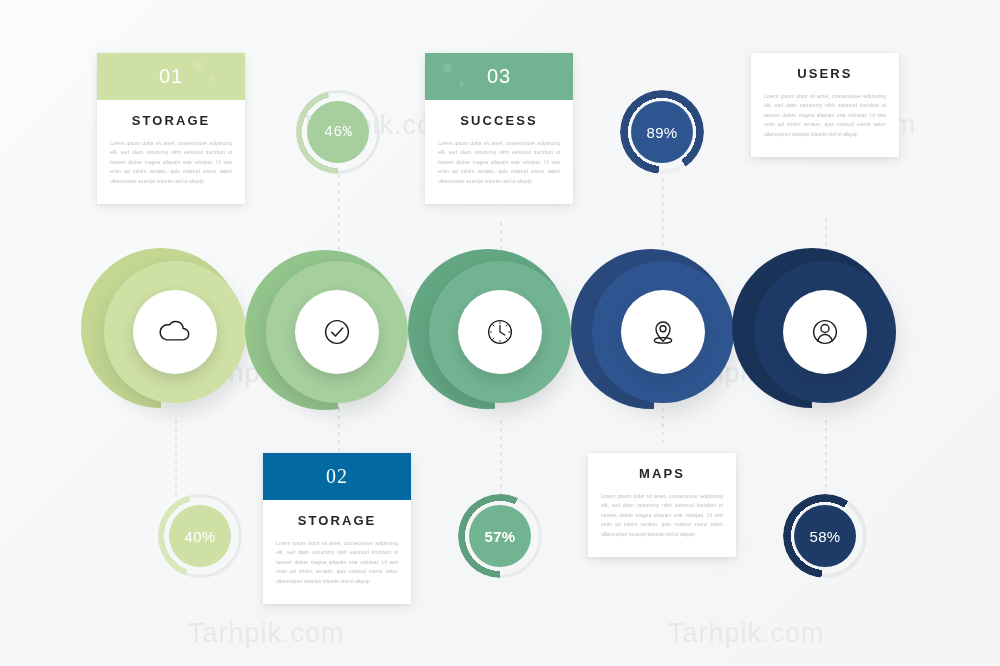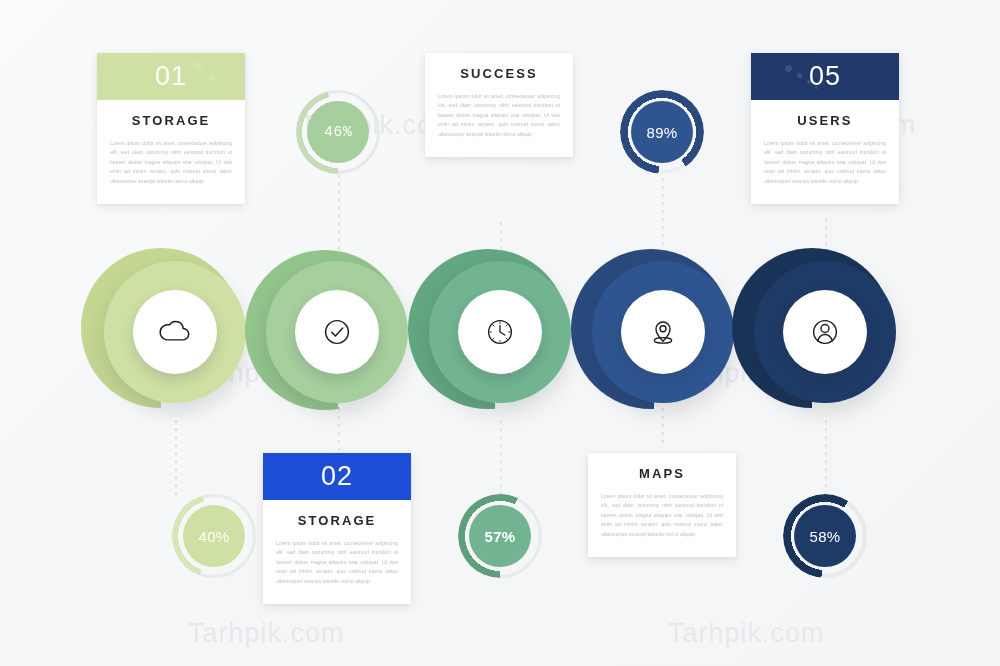--- a/index.html
+++ b/index.html
@@ -44,21 +44,21 @@
   .card-head {
     height: 47px;
     display: flex;
     align-items: center;
     justify-content: center;
     position: relative;
     overflow: hidden;
   }
   .card-head .num {
     color: #ffffff;
-    font-size: 27px;
+    font-size: 20px;
     font-weight: 400;
     letter-spacing: 1px;
     z-index: 2;
   }
   .card-head .bokeh {
     position: absolute;
     border-radius: 50%;
     background: rgba(255,255,255,0.13);
   }
   .card-body { padding: 13px 13px 18px 13px; }
@@ -147,42 +147,40 @@
       <div class="bokeh" style="width:6px;height:6px;left:112px;top:22px;"></div>
       <span class="num">01</span>
     </div>
     <div class="card-body">
       <div class="card-title">STORAGE</div>
       <div class="card-text">Lorem ipsum dolor sit amet, consectetuer adipiscing elit, sed diam nonummy nibh euismod tincidunt ut laoreet dolore magna aliquam erat volutpat. Ut wisi enim ad minim veniam, quis nostrud exerci tation ullamcorper suscipit lobortis nisl ut aliquip</div>
     </div>
   </div>
 
   <div class="card" style="left:425px; top:53px;">
+    <div class="card-head" style="background: rgb(114, 180, 145);">
+      <div class="bokeh" style="width:9px;height:9px;left:18px;top:10px;"></div>
+      <div class="bokeh" style="width:5px;height:5px;left:34px;top:28px;"></div>
+      <span class="num">03</span>
+    </div>
     <div class="card-body">
       <div class="card-title">SUCCESS</div>
       <div class="card-text">Lorem ipsum dolor sit amet, consectetuer adipiscing elit, sed diam nonummy nibh euismod tincidunt ut laoreet dolore magna aliquam erat volutpat. Ut wisi enim ad minim veniam, quis nostrud exerci tation ullamcorper suscipit lobortis nisl ut aliquip</div>
     </div>
   </div>
 
   <div class="card" style="left:751px; top:53px;">
-    <div class="card-head" style="background: rgb(34, 57, 107);">
-      <div class="bokeh" style="width:7px;height:7px;left:34px;top:12px;"></div>
-      <div class="bokeh" style="width:5px;height:5px;left:46px;top:20px;"></div>
-      <div class="bokeh" style="width:4px;height:4px;left:56px;top:27px;"></div>
-      <div class="bokeh" style="width:3px;height:3px;left:64px;top:33px;"></div>
-      <span class="num">05</span>
-    </div>
     <div class="card-body">
       <div class="card-title">USERS</div>
       <div class="card-text">Lorem ipsum dolor sit amet, consectetuer adipiscing elit, sed diam nonummy nibh euismod tincidunt ut laoreet dolore magna aliquam erat volutpat. Ut wisi enim ad minim veniam, quis nostrud exerci tation ullamcorper suscipit lobortis nisl ut aliquip</div>
     </div>
   </div>
 
   <div class="card" style="left:263px; top:453px;">
-    <div class="card-head" style="background: #1d4ed8;">
+    <div class="card-head" style="background: #0369a1; font-family: Liberation Serif, serif;">
       <span class="num">02</span>
     </div>
     <div class="card-body">
       <div class="card-title">STORAGE</div>
       <div class="card-text">Lorem ipsum dolor sit amet, consectetuer adipiscing elit, sed diam nonummy nibh euismod tincidunt ut laoreet dolore magna aliquam erat volutpat. Ut wisi enim ad minim veniam, quis nostrud exerci tation ullamcorper suscipit lobortis nisl ut aliquip</div>
     </div>
   </div>
 
   <div class="card" style="left:588px; top:453px;">
     <div class="card-body">
@@ -200,21 +198,21 @@
   </div>
 
   <div class="pct" style="left:620px; top:90px;">
     <div class="track" style="border:4px solid #eceef0;"></div>
     <div class="prog" style="background:conic-gradient(from 185deg,#2a4a7e 0 89%, transparent 89% 100%);
                 -webkit-mask:radial-gradient(circle, transparent 34px, #000 34px);
                 mask:radial-gradient(circle, transparent 34px, #000 34px);"></div>
     <div class="inner" style="background:#2f5590;">89%</div>
   </div>
 
-  <div class="pct" style="left:172px; top:494px;">
+  <div class="pct" style="left:158px; top:494px;">
     <div class="track" style="border:3px solid #e8eae9;"></div>
     <div class="prog" style="background:conic-gradient(from 200deg,#d9e6b8 0 40%, transparent 40% 100%);
                 -webkit-mask:radial-gradient(circle, transparent 36px, #000 36px);
                 mask:radial-gradient(circle, transparent 36px, #000 36px);"></div>
     <div class="inner" style="background:#cfe0a4;">40%</div>
   </div>
 
   <div class="pct" style="left:458px; top:494px;">
     <div class="track" style="border:3px solid #e8eae9;"></div>
     <div class="prog" style="background:conic-gradient(from 180deg,#5e9e7d 0 57%, transparent 57% 100%);

